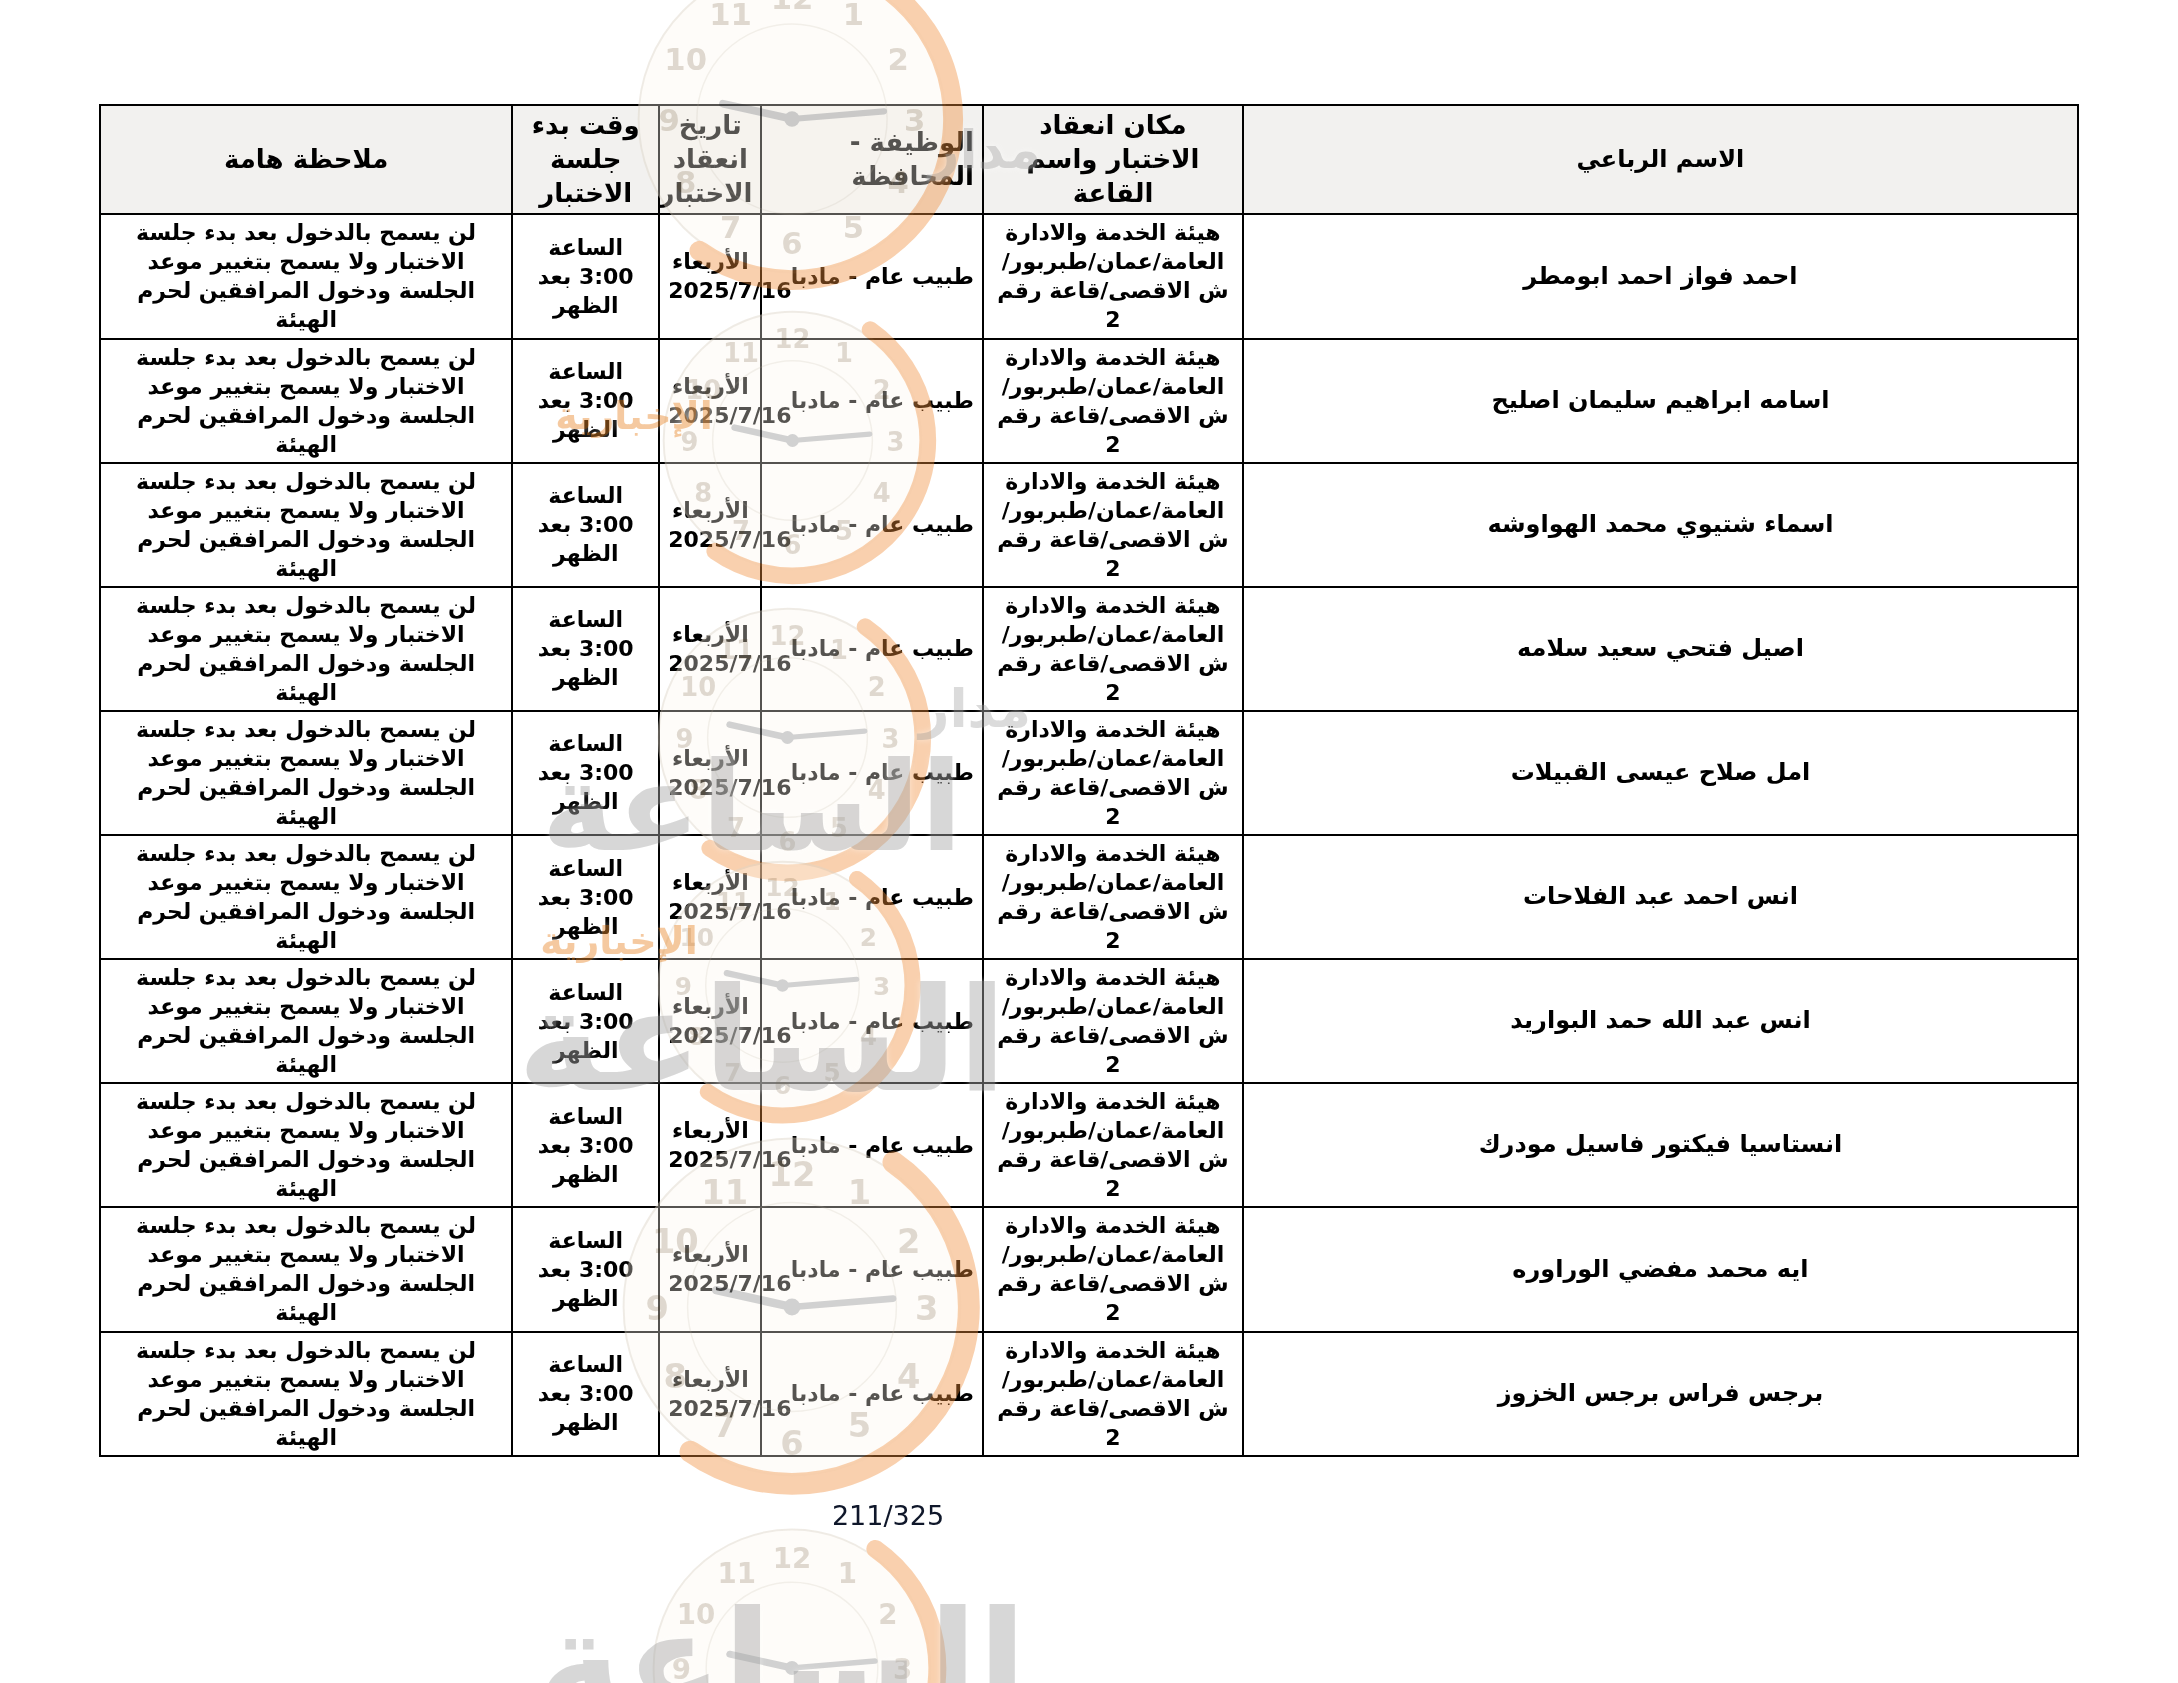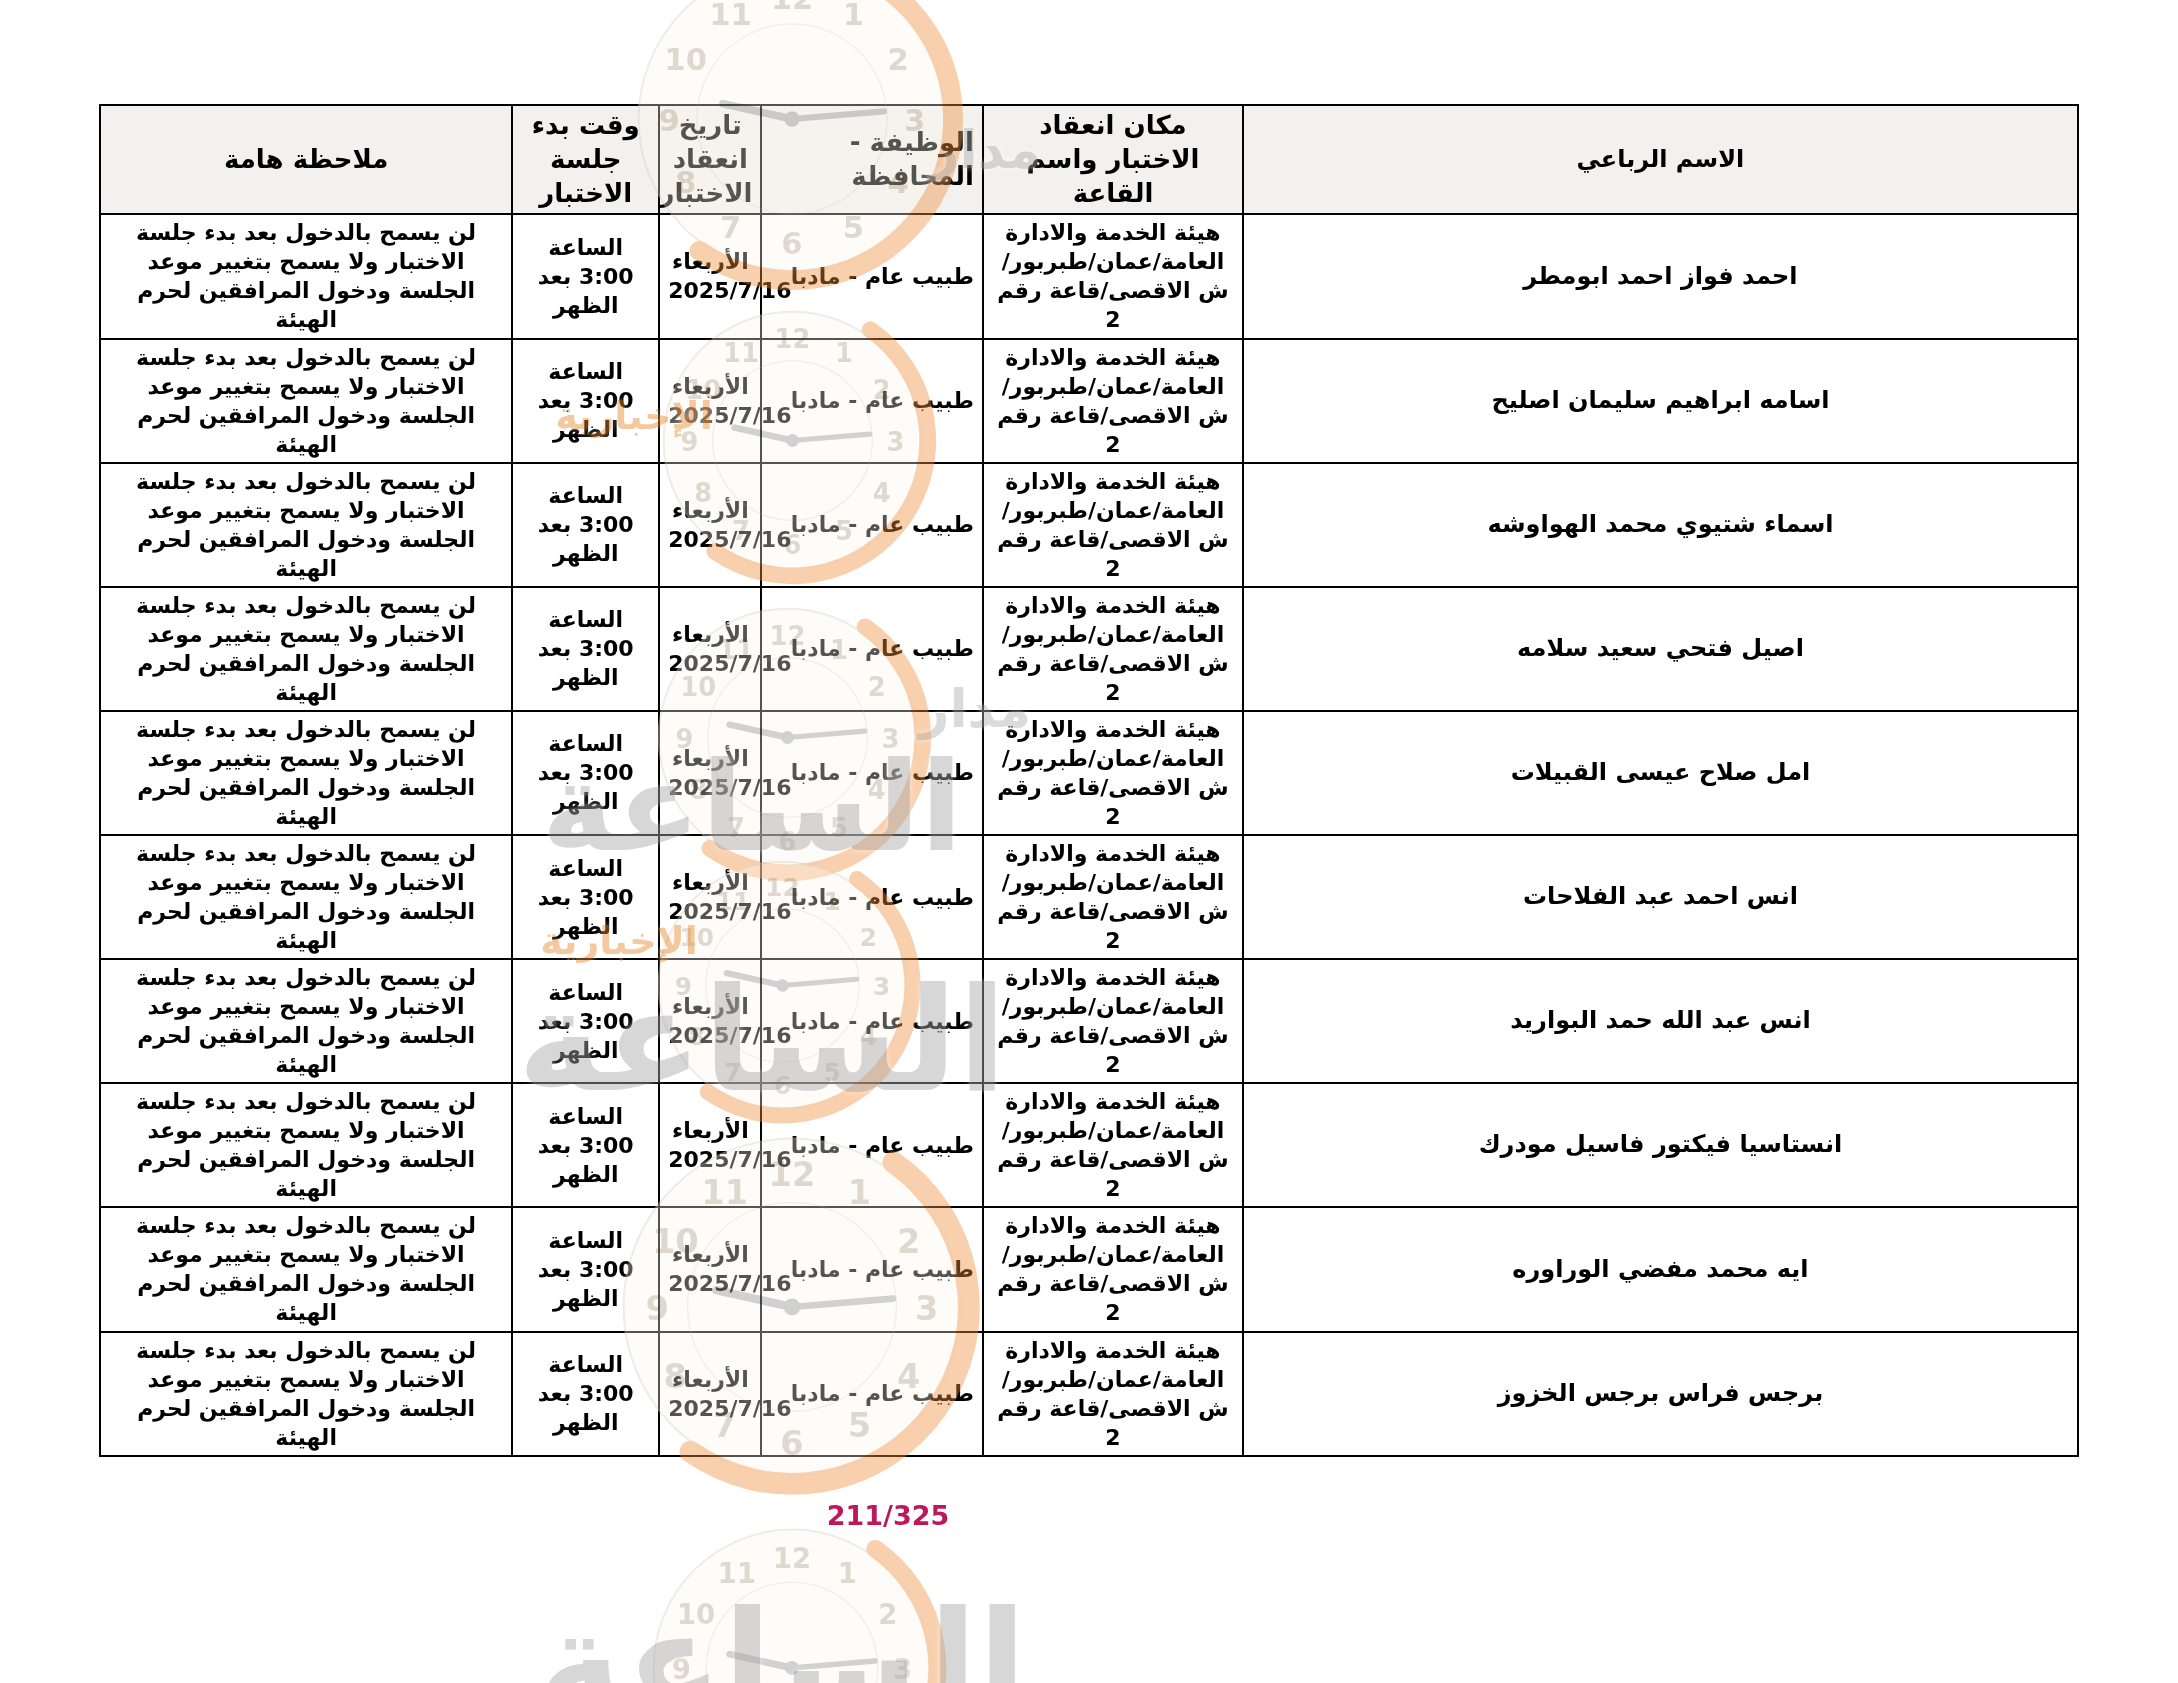--- a/index.html
+++ b/index.html
@@ -34,21 +34,21 @@
 
   .watermark { position:absolute; inset:0; z-index:2; pointer-events:none; overflow:hidden; }
   .wm-text {
     position:absolute; transform:translate(-50%,-50%);
     font-weight:bold; opacity:0.45; white-space:nowrap;
     text-shadow:0 0 6px #ffffff;
   }
 
   .page-number {
     position:absolute; top:1500px; left:0; width:1776px;
-    text-align:center; font-size:27px; font-weight:bold; color:#be185d;
+    text-align:center; font-size:27px; font-weight:normal; color:#0f172a;
     direction:ltr; z-index:1;
   }
 </style>
 </head>
 <body>
 
 <div class="page">
 
   <table class="exam-table">
     <thead>

